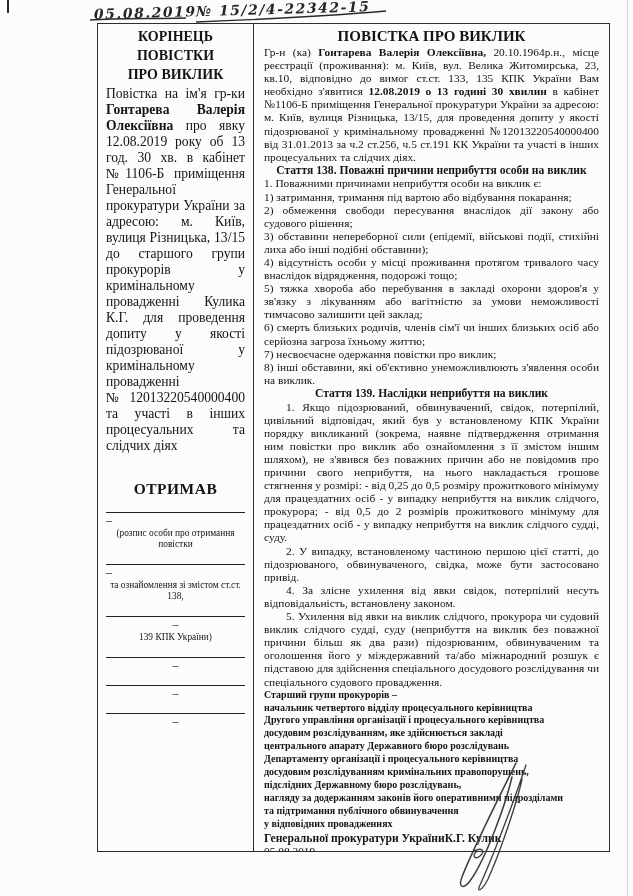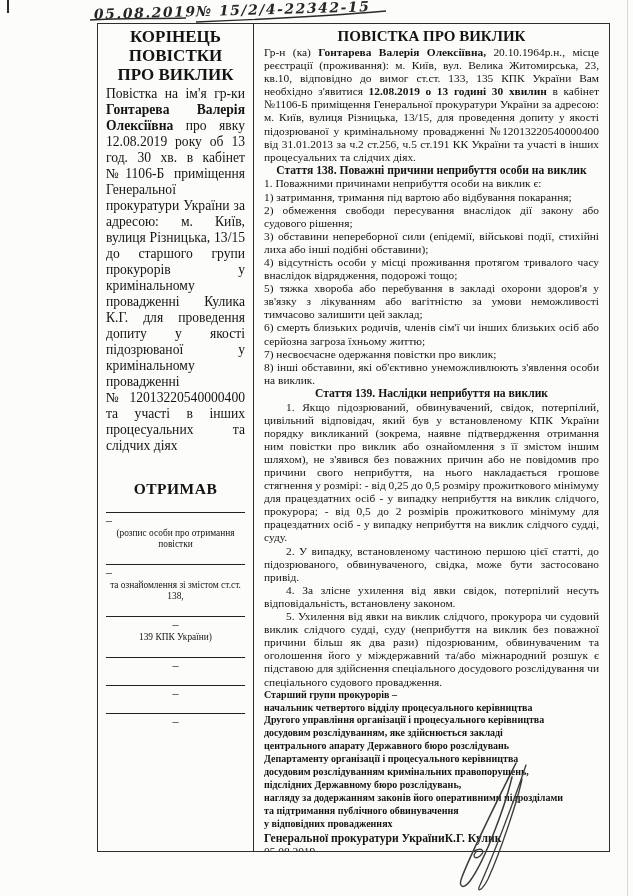--- a/index.html
+++ b/index.html
@@ -17,21 +17,21 @@
     display:flex; border:1.5px solid #2e2e2e; box-sizing:border-box;
     background:#fcfcfa;
   }
   .stub-cell {
     width:156px; box-sizing:border-box; border-right:1.5px solid #2e2e2e;
     padding:3px 8px 0 8px; overflow:hidden;
   }
   .main-cell { flex:1; box-sizing:border-box; padding:2px 10px 0 10px; overflow:hidden; }
 
   
-  .stub-title { font-weight:bold; font-size:17px; line-height:19px; text-align:center; }
+  .stub-title { font-weight:bold; font-size:14px; line-height:19px; text-align:center; }
   .stub-para  { font-size:13.6px; line-height:16px; text-align:justify; margin-top:2px; }
   .stub-received { font-weight:bold; font-size:15.5px; text-align:center; margin-top:26px; letter-spacing:0.5px; }
   .sig-rule { border-bottom:1.3px solid #222; height:1px; margin-top:13px; }
   .dash-left   { font-size:12px; line-height:11px; margin-top:2px; }
   .dash-center { font-size:12px; line-height:11px; margin-top:2px; text-align:center; }
   .small-note  { font-size:9.4px; line-height:11px; text-align:center; margin-top:2px; }
 
   
   .main-title { font-weight:bold; font-size:15px; line-height:18px; text-align:center; margin:1px 0 1px; }
   .body-text  { font-size:11.4px; line-height:13.1px; text-align:justify; }

